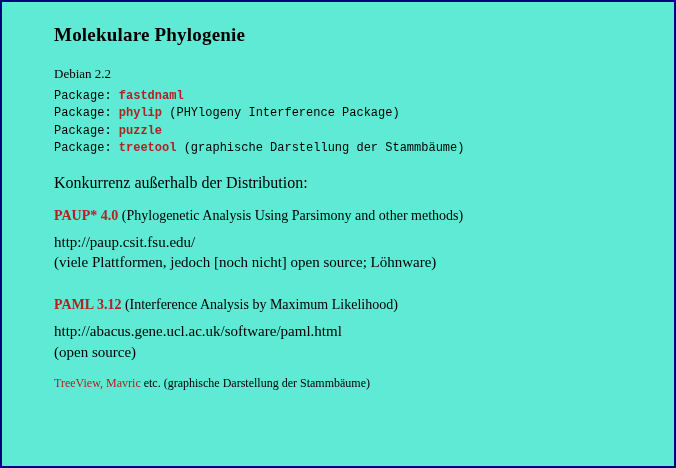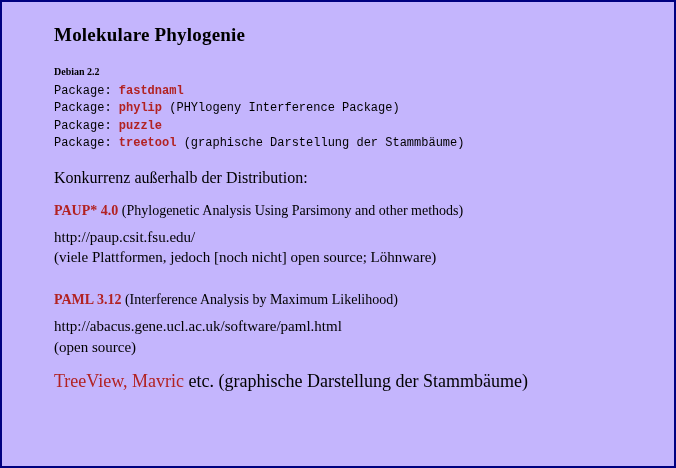--- a/index.html
+++ b/index.html
@@ -5,21 +5,21 @@
   html, body {
     margin: 0;
     padding: 0;
     background: #ffffff;
   }
   .slide {
     position: relative;
     width: 676px;
     height: 468px;
     box-sizing: border-box;
-    background: #c4b5fd;
+    background: #5eead4;
     border: 2px solid #000080;
     font-family: "Liberation Serif", serif;
     overflow: hidden;
   }
   .inner {
     position: absolute;
     left: 52px;
     top: 22px;
     right: 18px;
   }
@@ -31,22 +31,22 @@
     margin: 0 0 20px 0;
   }
   .intro {
     font-size: 16px;
     color: #000000;
     line-height: 1.32;
     margin: 0 0 18px 0;
     max-width: 600px;
   }
   .debian {
-    font-size: 10px;
-    font-weight: bold;
+    font-size: 13px;
+    font-weight: normal;
     color: #000000;
     margin: 0 0 6px 0;
   }
   .pkg-list {
     margin: 0 0 16px 0;
   }
   .pkg-line {
     font-family: "Liberation Mono", monospace;
     font-size: 12px;
     color: #000000;
@@ -87,21 +87,21 @@
     font-weight: normal;
     margin-top: 42px;
   }
   .entry-body {
     font-size: 15px;
     color: #000000;
     line-height: 1.38;
   }
   .spacer-sm { height: 10px; }
   .footer-line {
-    font-size: 18px;
+    font-size: 12px;
     color: #000000;
     margin-top: 12px;
   }
   .footer-line .prog {
     color: #b22222;
   }
 </style>
 </head>
 <body>
 

